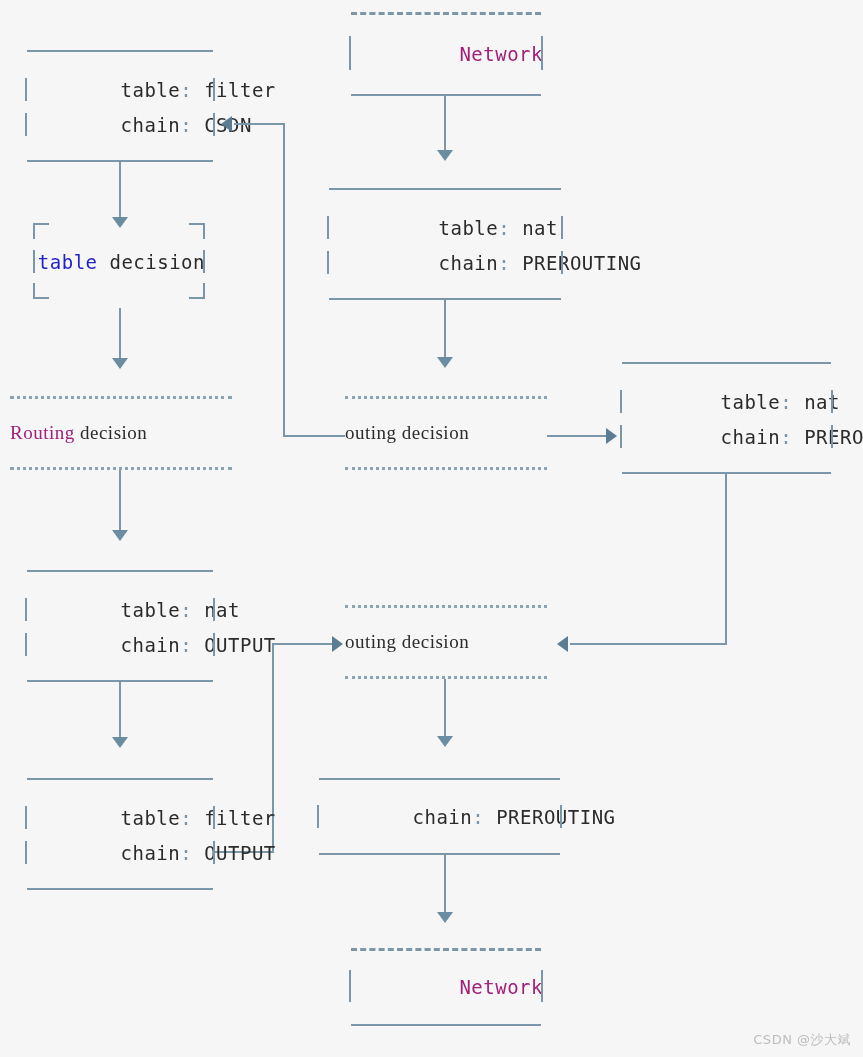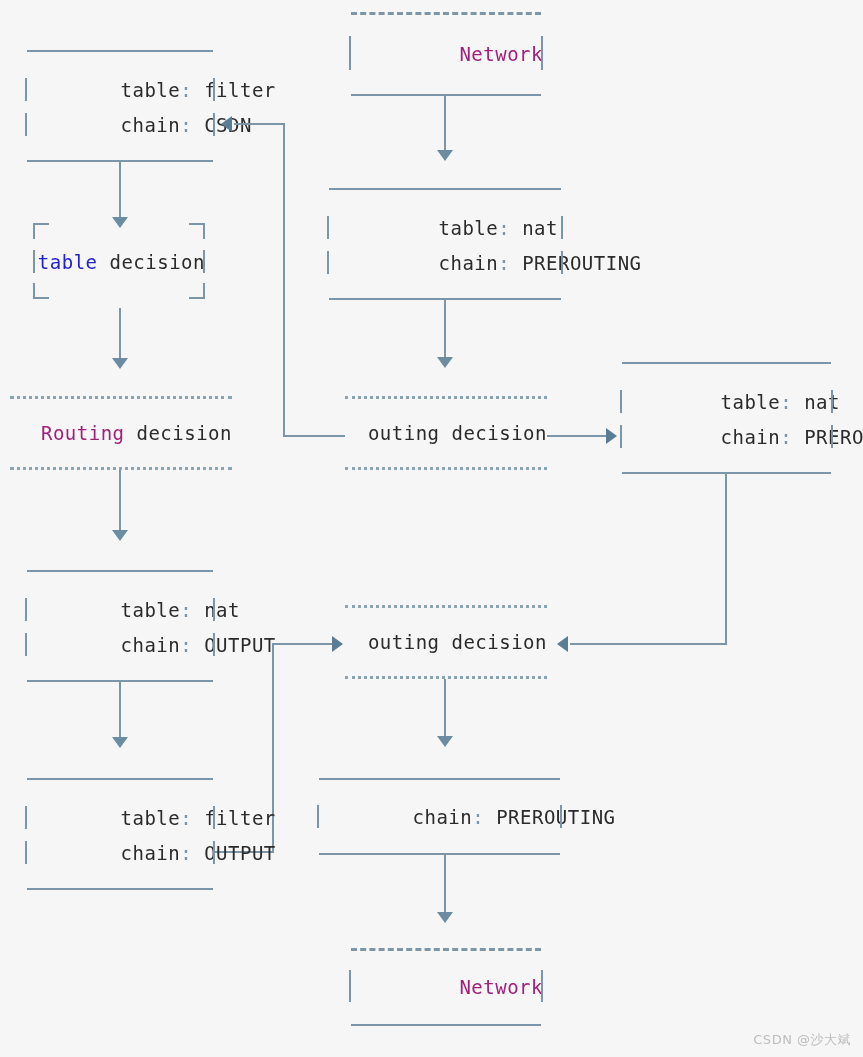--- a/index.html
+++ b/index.html
@@ -106,21 +106,22 @@
     width: 14px; height: 14px;
   }
   .cnr.tl { border-top: 2px solid #7a96a8; border-left: 2px solid #7a96a8; top:0; left:0; }
   .cnr.tr { border-top: 2px solid #7a96a8; border-right: 2px solid #7a96a8; top:0; right:0; }
   .cnr.bl { border-bottom: 2px solid #7a96a8; border-left: 2px solid #7a96a8; bottom:0; left:0; }
   .cnr.br { border-bottom: 2px solid #7a96a8; border-right: 2px solid #7a96a8; bottom:0; right:0; }
 
   
   .decision {
     position: absolute;
-    text-align: right;
+    text-align: left;
+    font-family: Liberation Serif, serif;
   }
   .decision .dtext {
     position: absolute;
     left: 0; right: 0;
     top: 50%;
     transform: translateY(-50%);
     font-size: 19px;
     letter-spacing: 0.5px;
     color: #2b2b2b;
     white-space: pre;

